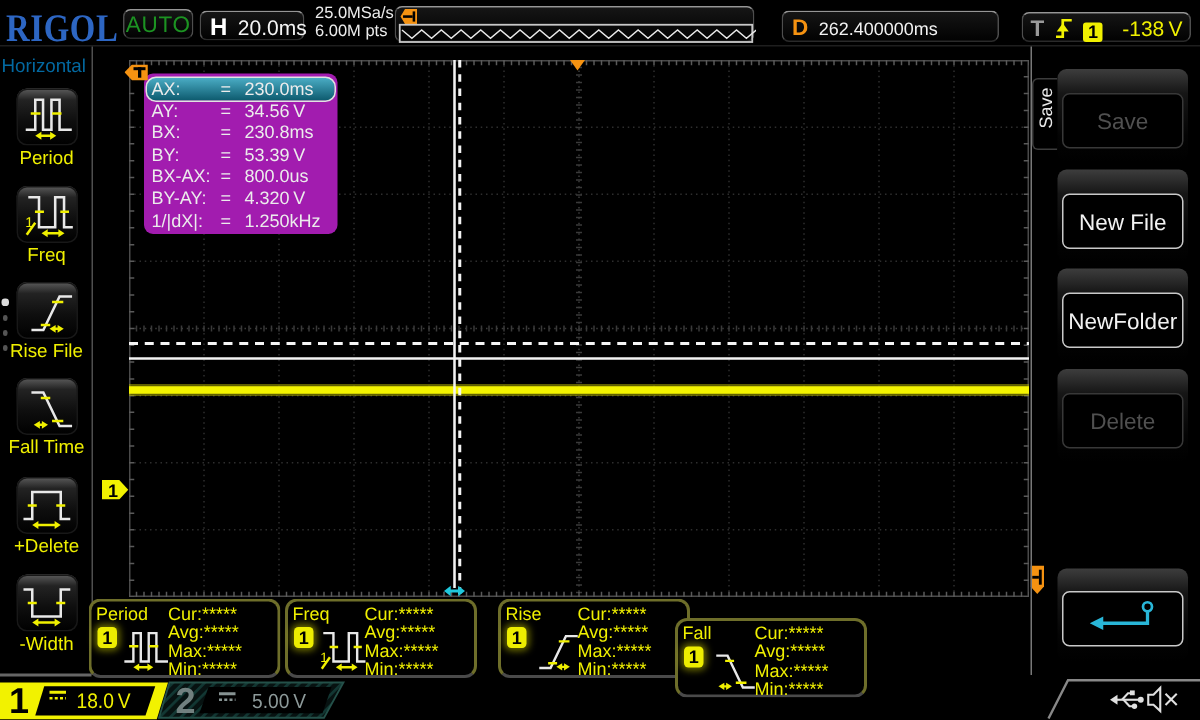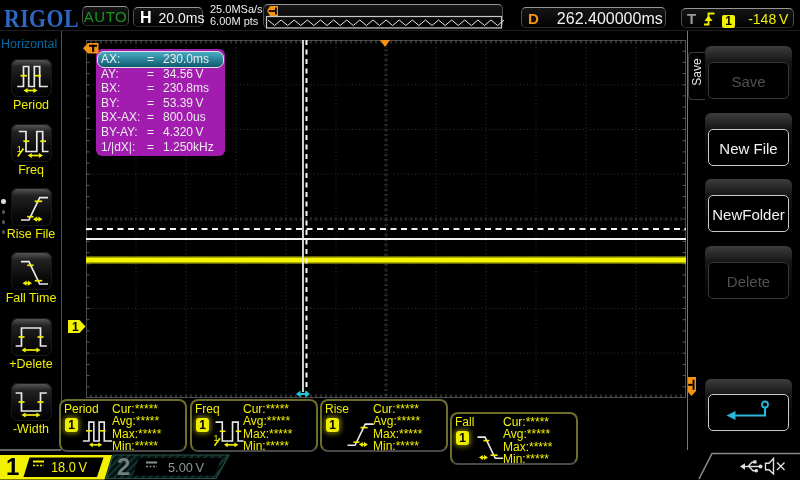--- a/index.html
+++ b/index.html
@@ -19,25 +19,25 @@
 <div class="abs tb" style="left:82px;top:6px;width:47px;height:20px;line-height:20px;text-align:center;color:#1c9322;font-weight:normal;font-size:15px;letter-spacing:0.5px">AUTO</div>
 <div class="abs tb" style="left:133px;top:7px;width:70px;height:20px;line-height:20px"><span style="color:#fff;font-weight:bold;font-size:16px;margin-left:6px">H</span><span style="color:#f5f5f5;font-size:14px;margin-left:7px">20.0ms</span></div>
 <div class="abs" style="left:210px;top:4px;font-size:11px;line-height:11.5px;color:#ececec">25.0MSa/s<br>6.00M pts</div>
 <div class="abs tb" style="left:263px;top:4px;width:240px;height:24px"><svg width="240" height="24" viewBox="0 0 240 24">
       <polygon points="6,1 14,1 14,11 6,11 3,6" fill="#f59211"></polygon>
       <rect x="11.1" y="2.6" width="1.7" height="6.8" fill="#000"></rect>
       <rect x="4.7" y="5.2" width="6.4" height="1.7" fill="#000"></rect>
       <rect x="2.5" y="11.5" width="235" height="11.5" fill="none" stroke="#c8c8c8" stroke-width="1.2"></rect>
       <path d="M4,15L10.6,20.5L17.1,15L23.7,20.5L30.2,15L36.8,20.5L43.4,15L49.9,20.5L56.5,15L63.0,20.5L69.6,15L76.2,20.5L82.7,15L89.3,20.5L95.8,15L102.4,20.5L109.0,15L115.5,20.5L122.1,15L128.6,20.5L135.2,15L141.8,20.5L148.3,15L154.9,20.5L161.4,15L168.0,20.5L174.6,15L181.1,20.5L187.7,15L194.2,20.5L200.8,15L207.4,20.5L213.9,15L220.5,20.5L227.0,15L233.6,20.5L240.2,15" stroke="#e8e8e8" stroke-width="1" fill="none"></path>
     </svg></div>
-<div class="abs tb" style="left:521px;top:7px;width:145px;height:21px;line-height:21px"><span style="color:#f59211;font-weight:bold;font-size:15px;margin-left:6px">D</span><span style="color:#f2f2f2;font-size:16px;margin-left:18px">262.400000ms</span></div>
+<div class="abs tb" style="left:521px;top:7px;width:145px;height:21px;line-height:21px"><span style="color:#f59211;font-weight:bold;font-size:15px;margin-left:6px">D</span><span style="color:#f2f2f2;font-size:12px;margin-left:7px">262.400000ms</span></div>
 <div class="abs tb" style="left:681px;top:8px;width:113px;height:20px;line-height:20px"><span style="color:#9a9a9a;font-weight:bold;font-size:15px;margin-left:5px">T</span><svg width="13" height="14" viewBox="0 0 13 14" style="vertical-align:-2px;margin-left:7px">
       <path d="M1,12.5 H5.5 V1.5 H11.5" stroke="#f0f000" stroke-width="1.8" fill="none"></path>
       <polygon points="5.5,3.5 1.5,9 9.5,9" fill="#f0f000"></polygon>
-    </svg><span style="display:inline-block;background:#f0f000;color:#000;font-weight:bold;font-size:12px;width:13px;height:13px;line-height:13px;text-align:center;border-radius:2px;margin-left:6px;vertical-align:-1px">1</span><span style="color:#f0f000;font-size:14px;margin-left:13px">-148 V</span></div>
+    </svg><span style="display:inline-block;background:#f0f000;color:#000;font-weight:bold;font-size:12px;width:13px;height:13px;line-height:13px;text-align:center;border-radius:2px;margin-left:6px;vertical-align:-1px">1</span><span style="color:#f0f000;font-size:14px;margin-left:13px">-138 V</span></div>
 <div class="abs" style="left:0;top:31px;width:61px;height:419px;border-right:1px solid #4f4f4f"></div>
 <div class="abs" style="left:1px;top:37px;width:60px;font-size:12.5px;color:#0369a1">Horizontal</div>
 <div class="abs sbtn" style="left:11px;top:59px"><svg width="41" height="38" viewBox="0 0 41 38">
       <path d="M7,27.5 H12.5 V7.5 H17.7 V27.5 H23.3 V7.5 H28.7 V27.5 H36" stroke="#e8e8e8" stroke-width="1.7" fill="none" stroke-linejoin="miter" stroke-linecap="square"></path>
       <line x1="9.5" y1="16.7" x2="16" y2="16.7" stroke="#f0f000" stroke-width="1.7" fill="none"></line>
       <line x1="23.7" y1="16.7" x2="30" y2="16.7" stroke="#f0f000" stroke-width="1.7" fill="none"></line>
       <line x1="15.1" y1="31.5" x2="23.9" y2="31.5" stroke="#f0f000" stroke-width="1.7"></line>
       <polygon points="12.5,31.5 16.6,28.9 16.6,34.1" fill="#f0f000"></polygon>
       <polygon points="26.5,31.5 22.4,28.9 22.4,34.1" fill="#f0f000"></polygon>
     </svg></div>
@@ -197,21 +197,21 @@
       <line x1="6.8" y1="32.5" x2="12.5" y2="24.5" stroke="#f0f000" stroke-width="1.7" fill="none"></line>
       <line x1="19.3" y1="31.5" x2="29.4" y2="31.5" stroke="#f0f000" stroke-width="1.7"></line>
       <polygon points="16.7,31.5 20.8,28.9 20.8,34.1" fill="#f0f000"></polygon>
       <polygon points="32,31.5 27.9,28.9 27.9,34.1" fill="#f0f000"></polygon>
     </svg>
     <div class="abs ptxt" style="left:51px;top:1.0px">Cur:*****</div>
     <div class="abs ptxt" style="left:51px;top:13.4px">Avg:*****</div>
     <div class="abs ptxt" style="left:51px;top:25.8px">Max:*****</div>
     <div class="abs ptxt" style="left:51px;top:38.2px">Min:*****</div>
   </div>
-<div class="abs panel" style="left:320px;top:399px">
+<div class="abs panel" style="left:332px;top:399px">
     <div class="abs ptxt" style="left:3px;top:1px">Rise</div>
     <div class="abs badge" style="left:4px;top:17px">1</div>
     <svg class="abs" style="left:16px;top:14px" width="39" height="36" viewBox="0 0 41 38">
       <path d="M10.8,32 H17.9 L28.7,9.6 H36.2" stroke="#e8e8e8" stroke-width="1.7" fill="none" stroke-linejoin="miter" stroke-linecap="square"></path>
       <line x1="16.2" y1="28.7" x2="22.5" y2="28.7" stroke="#f0f000" stroke-width="1.7" fill="none"></line>
       <line x1="23.7" y1="13.3" x2="31.2" y2="13.3" stroke="#f0f000" stroke-width="1.7" fill="none"></line>
       <line x1="24.6" y1="31.2" x2="28.9" y2="31.2" stroke="#f0f000" stroke-width="1.7"></line>
       <polygon points="22,31.2 26.1,28.599999999999998 26.1,33.8" fill="#f0f000"></polygon>
       <polygon points="31.5,31.2 27.4,28.599999999999998 27.4,33.8" fill="#f0f000"></polygon>
     </svg>

